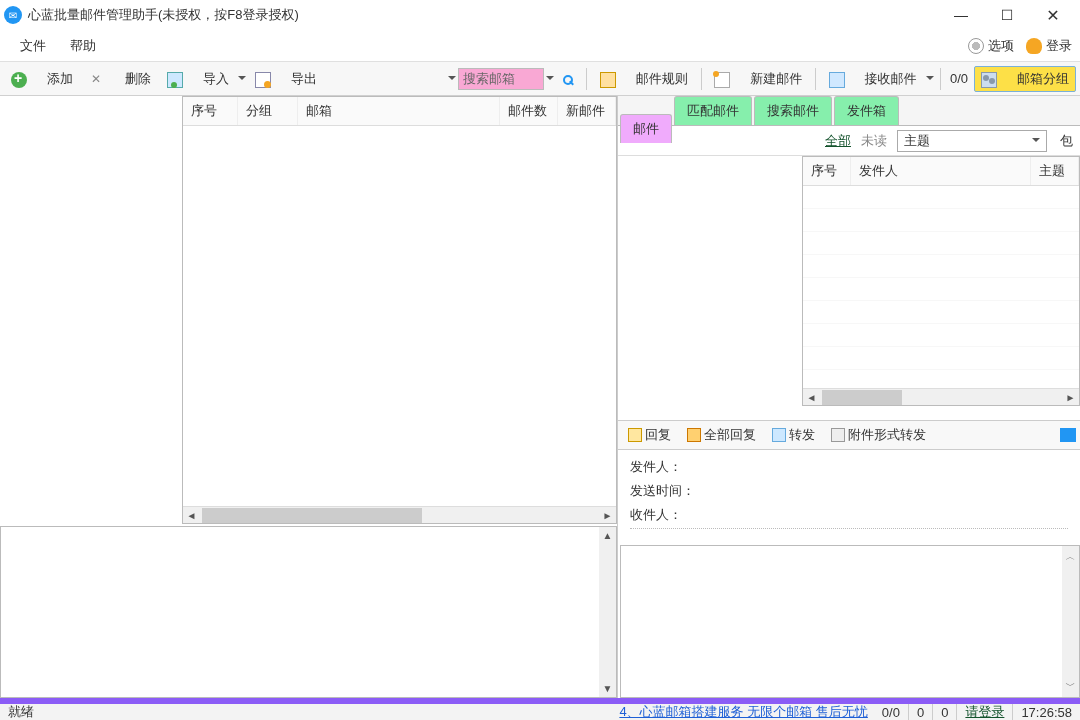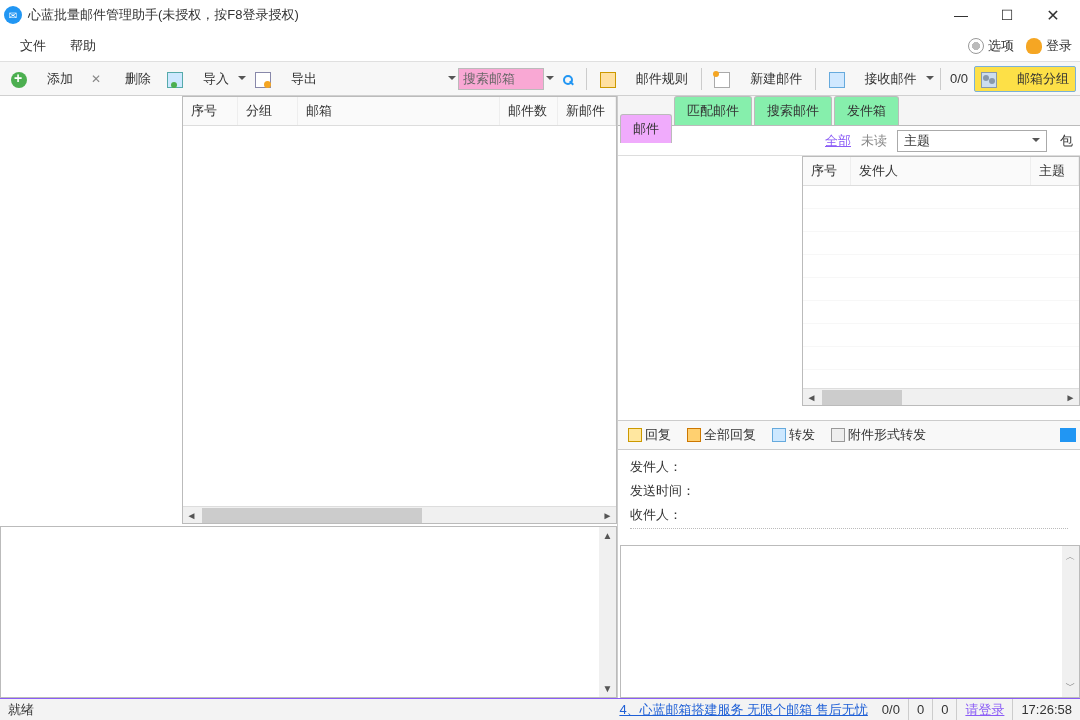--- a/index.html
+++ b/index.html
@@ -55,21 +55,21 @@
 .hscroll .thumb{width:220px;height:15px;background:#ccc;margin-left:2px}
 .left-bottom{height:172px;border:1px solid #bbb;margin-top:2px;display:flex}
 .left-bottom .body{flex:1;background:#fff}
 .vscroll{width:17px;background:#f0f0f0;display:flex;flex-direction:column;align-items:center}
 .vscroll .arrow{width:17px;height:17px;display:flex;align-items:center;justify-content:center;color:#555;font-size:10px}
 .right-col{flex:1;display:flex;flex-direction:column;border-left:1px solid #ccc;min-width:0}
 .tabs{height:30px;display:flex;align-items:flex-end;background:#f5f5f5;border-bottom:1px solid #bbb;padding-left:2px}
 .tab{padding:5px 12px;border:1px solid #bbb;border-bottom:none;margin-right:2px;background:#86efac;border-radius:3px 3px 0 0;font-size:13px}
 .tab.active{background:#f0abfc;position:relative;top:18px}
 .filter-row{height:30px;display:flex;align-items:center;justify-content:flex-end;padding:0 4px;gap:10px;border-bottom:1px solid #ddd}
-.link{color:#8b5cf6;cursor:pointer}
+.link{color:#14532d;cursor:pointer}
 .link.u{text-decoration:underline}
 .subj-combo{width:150px;height:22px;border:1px solid #aaa;background:#fff;display:flex;align-items:center;padding:0 6px;justify-content:space-between}
 .subj-combo::after{content:"";border:4px solid transparent;border-top-color:#555;margin-top:3px}
 .incl{padding:3px}
 .mail-table-wrap{margin-left:184px;border:1px solid #bbb;background:#fff;height:250px;display:flex;flex-direction:column}
 .mail-table-wrap .tbody{flex:1;background-image:repeating-linear-gradient(to bottom,#fff 0,#fff 22px,#f7f7f7 22px,#f7f7f7 23px)}
 .mail-hscroll{height:17px;background:#f0f0f0;display:flex;align-items:center;border-top:1px solid #ddd}
 .mail-hscroll .arrow{width:17px;height:17px;display:flex;align-items:center;justify-content:center;color:#555;font-size:10px}
 .mail-hscroll .thumb{width:80px;height:15px;background:#ccc;margin-left:2px}
 .mail-hscroll .track{flex:1}
@@ -80,21 +80,21 @@
 .i-replyall{background:#ffd070;border:1px solid #c70;width:14px;height:14px}
 .i-fwd{background:#cde8ff;border:1px solid #6ad;width:14px;height:14px}
 .i-attfwd{background:#eee;border:1px solid #999;width:14px;height:14px}
 .i-end{width:16px;height:14px;background:#2196f3;margin-left:auto}
 .detail{padding:8px 12px;color:#888;font-size:13px}
 .detail .row{margin-bottom:6px}
 .detail .row.dotted{border-bottom:1px dotted #bbb;padding-bottom:4px}
 .msg-body{flex:1;margin:2px 0 0 2px;border:1px solid #bbb;background:#fff;position:relative}
 .msg-body .vscroll{position:absolute;right:0;top:0;bottom:0}
 .vscroll .chev{font-size:10px;color:#777;margin:4px 0}
-.statusbar{height:22px;border-top:1px solid #8b5cf6;background:#f3f3f3;display:flex;align-items:center;font-size:12px}
+.statusbar{height:22px;border-top:6px solid #8b5cf6;background:#f3f3f3;display:flex;align-items:center;font-size:12px}
 .statusbar .cell{padding:0 8px;border-right:1px solid #ccc;height:100%;display:flex;align-items:center}
 .statusbar .status{padding-left:8px}
 .statusbar .spacer{flex:1}
 .statusbar .adlink{color:#1e5fd6;text-decoration:underline;padding:8px 6px}
 </style>
 </head>
 <body>
 
 <div class="titlebar">
   <div class="app-icon">✉</div>

